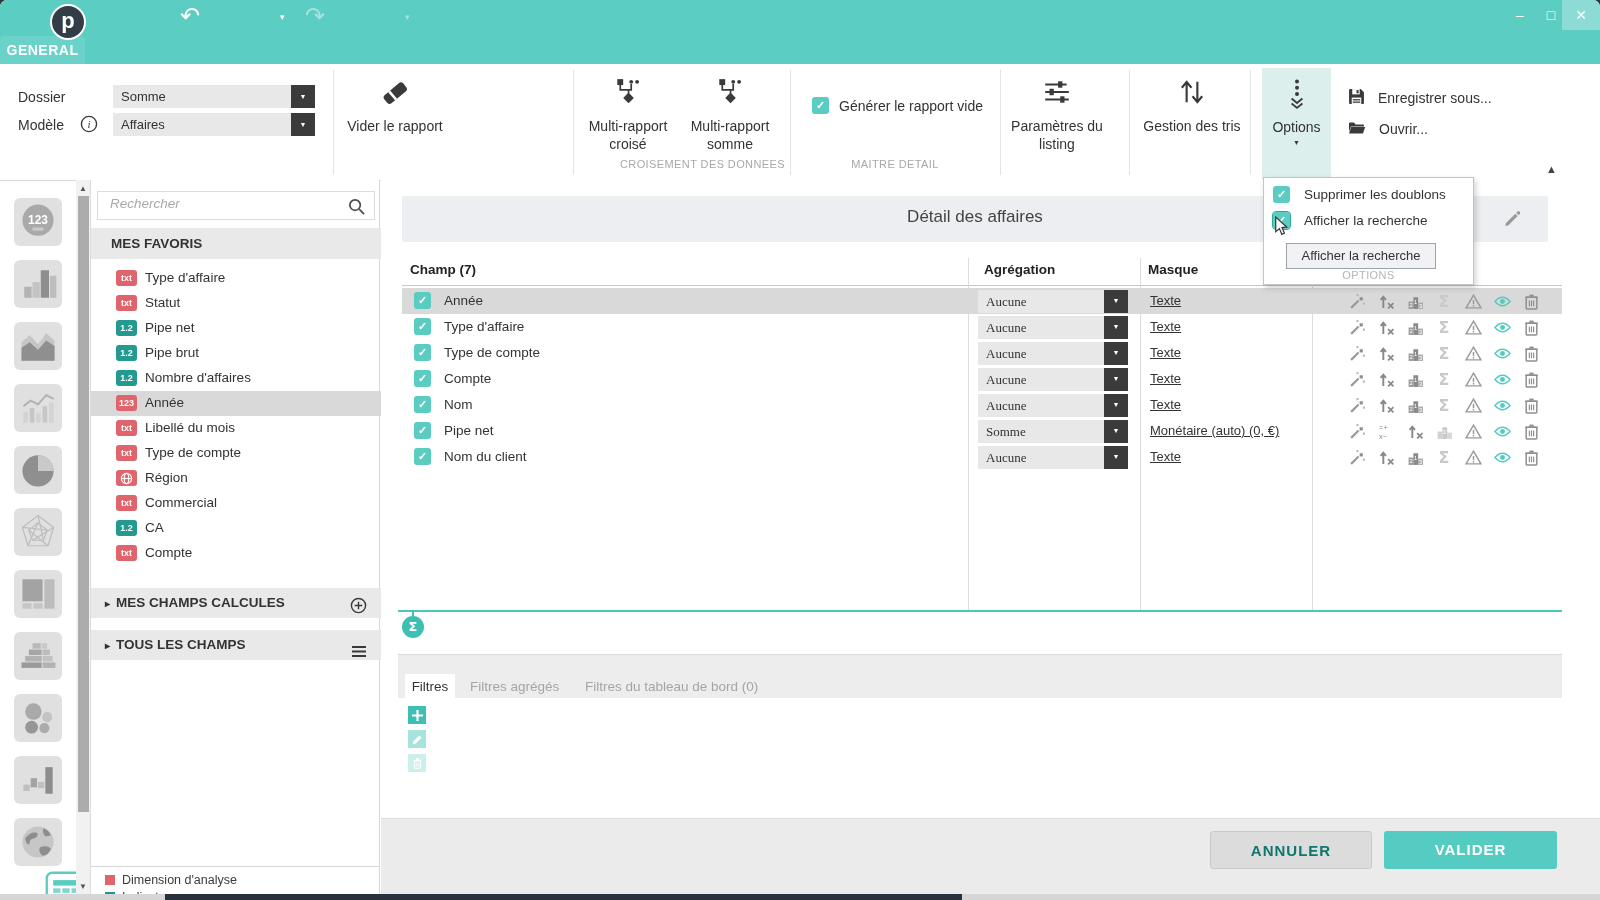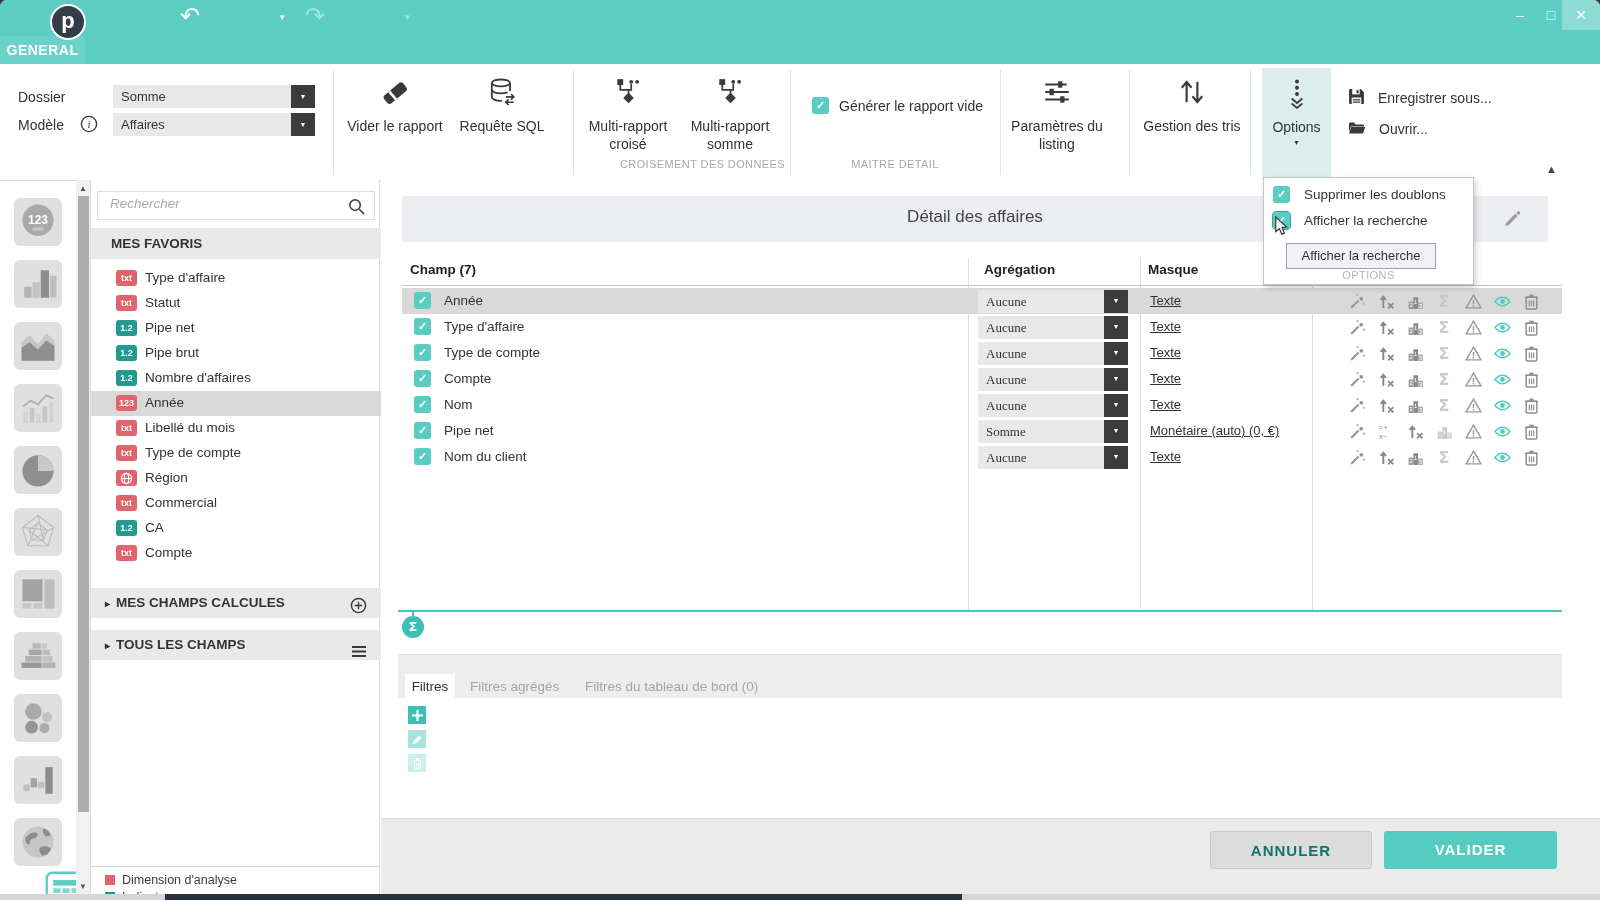--- a/index.html
+++ b/index.html
@@ -140,29 +140,20 @@
 
       <div class="rbtn" style="left:345px;width:100px;">
         <span><svg width="30" height="30" viewBox="0 0 28 28">
               <g transform="rotate(-40 14 14)">
                 <rect x="2" y="10" width="23" height="10" rx="3" fill="#3a3a3a"></rect>
                 <rect x="9" y="10" width="2.5" height="10" fill="#fff"></rect>
               </g>
             </svg></span>
         <span class="cap">Vider le rapport</span>
       </div>
-      <div class="rbtn" style="left:452px;width:100px;">
-        <span><svg width="30" height="30" viewBox="0 0 28 28" fill="none" stroke="#3a3a3a" stroke-width="1.7">
-              <ellipse cx="13" cy="5.5" rx="8.5" ry="3.2"></ellipse>
-              <path d="M4.5 5.5 v13.5 c0 1.8 3.8 3.2 8.5 3.2 h1 M21.5 5.5 v7.5"></path>
-              <path d="M4.5 12 c0 1.8 3.8 3.2 8.5 3.2 c2.4 0 4.6 -.4 6.2 -.9"></path>
-              <path d="M17.5 18.5 h7.5 m-2.6 -2.6 l2.6 2.6 l-2.6 2.6 M25 23.5 h-7.5 m2.6 2.6 l-2.6 -2.6 l2.6 -2.6" stroke-width="1.5"></path>
-            </svg></span>
-        <span class="cap">Requête SQL</span>
-      </div>
 
       <div class="sep" style="left:573px;"></div>
 
       <div class="rbtn" style="left:577px;width:102px;">
         <span><svg width="30" height="30" viewBox="0 0 28 28">
               <rect x="4" y="2" width="5.5" height="5.5" fill="#3a3a3a"></rect>
               <circle cx="17" cy="4.5" r="1.8" fill="#3a3a3a"></circle>
               <circle cx="22.5" cy="4.5" r="1.8" fill="#3a3a3a"></circle>
               <path d="M6.8 7.5 v4.5 h7.7 M17 6.5 v5.5 h-2.5 M14.5 12 v3.5" stroke="#3a3a3a" stroke-width="1.6" fill="none"></path>
               <rect x="11" y="16" width="7" height="7" transform="rotate(45 14.5 19.5)" fill="#3a3a3a"></rect>

